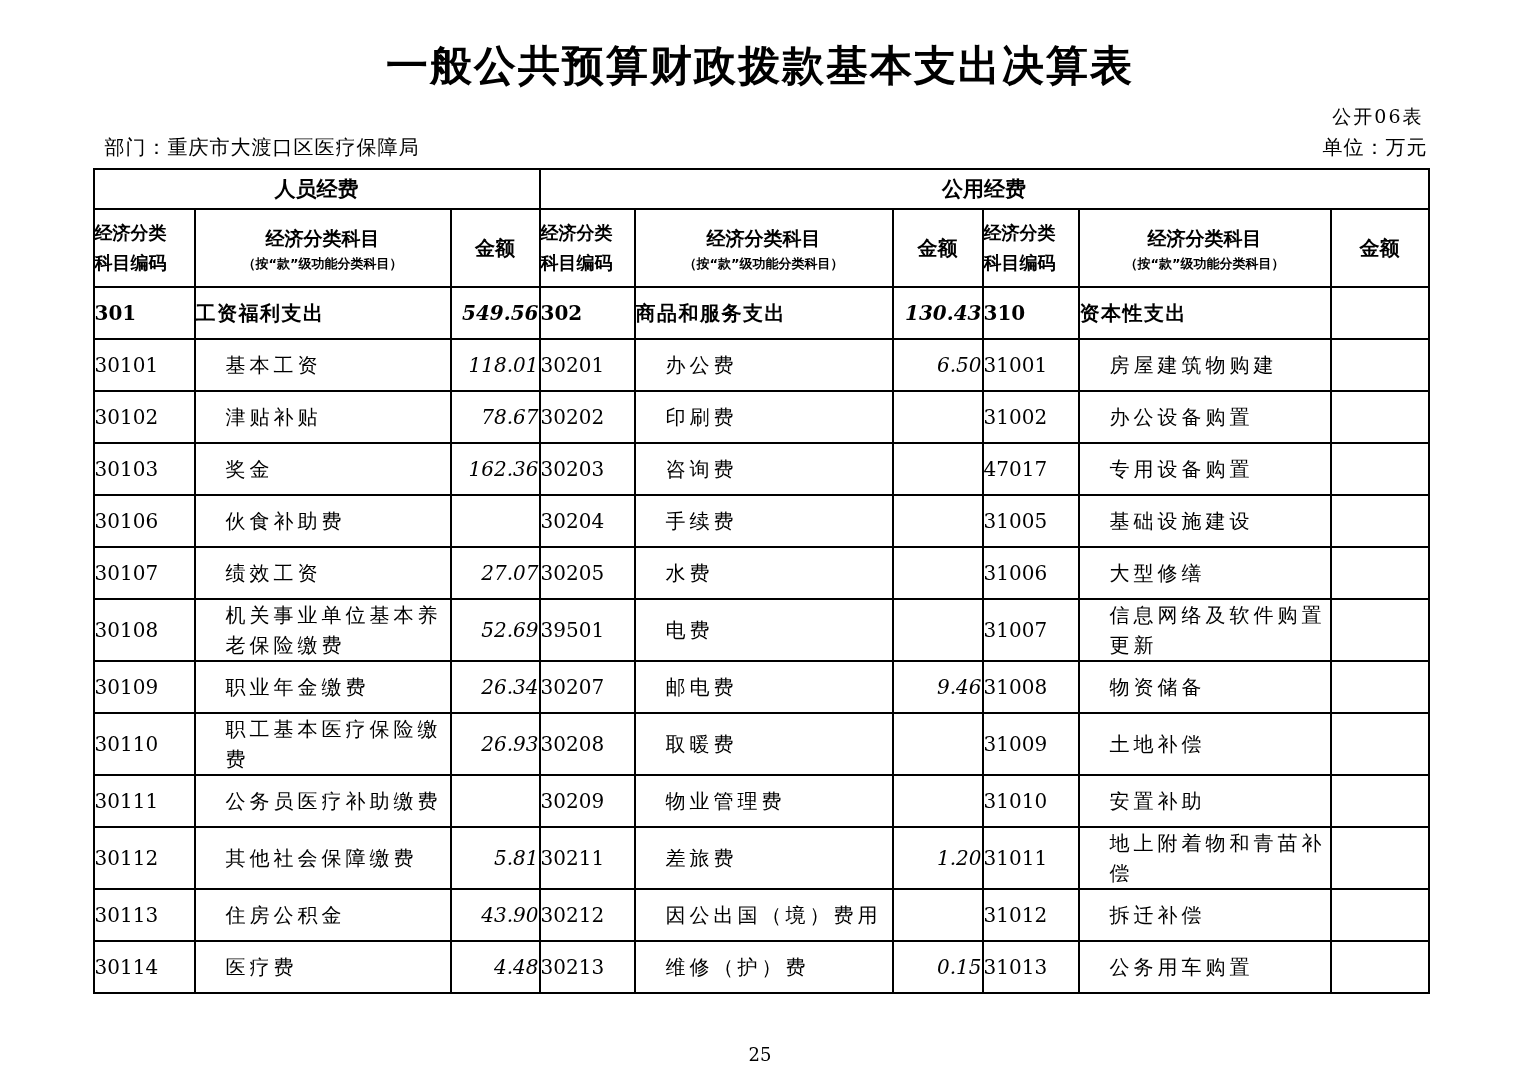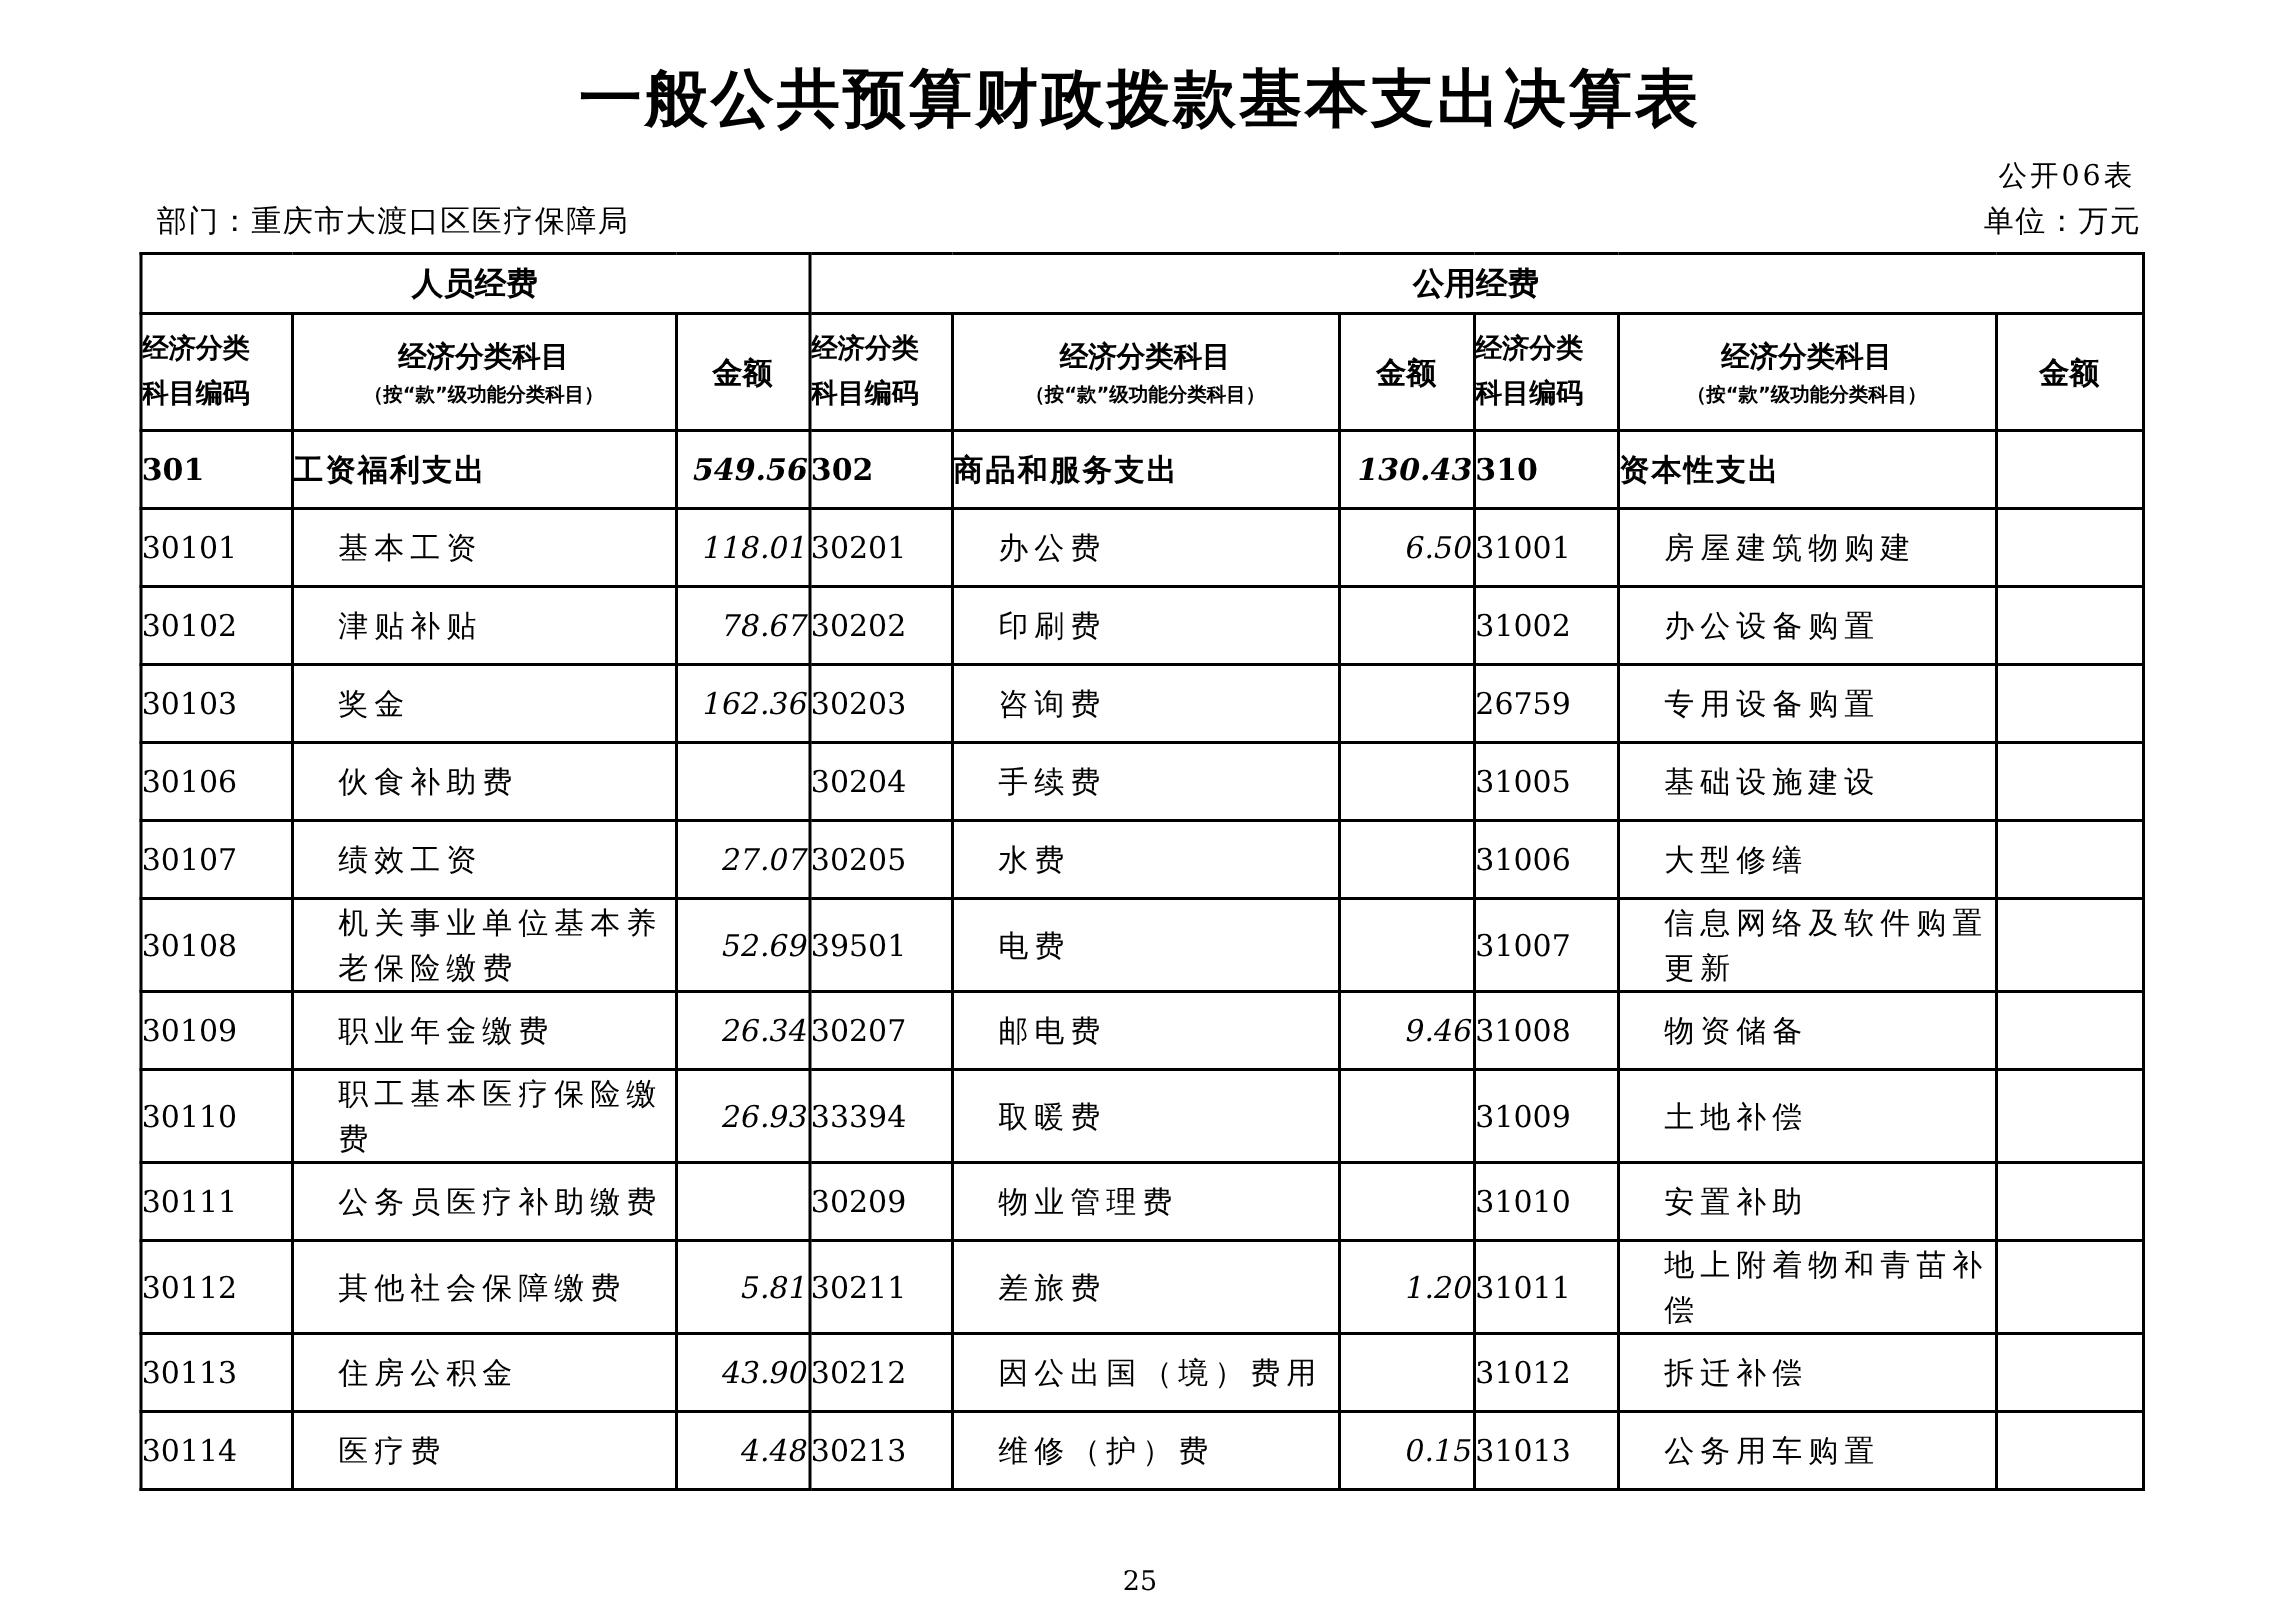--- a/index.html
+++ b/index.html
@@ -173,21 +173,21 @@
           <td class="subj indent">办公设备购置</td>
           <td class="amt"></td>
         </tr>
         <tr class="normal">
           <td class="code">30103</td>
           <td class="subj indent">奖金</td>
           <td class="amt">162.36</td>
           <td class="code">30203</td>
           <td class="subj indent">咨询费</td>
           <td class="amt"></td>
-          <td class="code">26759</td>
+          <td class="code">47017</td>
           <td class="subj indent">专用设备购置</td>
           <td class="amt"></td>
         </tr>
         <tr class="normal">
           <td class="code">30106</td>
           <td class="subj indent">伙食补助费</td>
           <td class="amt"></td>
           <td class="code">30204</td>
           <td class="subj indent">手续费</td>
           <td class="amt"></td>
@@ -225,21 +225,21 @@
           <td class="subj indent">邮电费</td>
           <td class="amt">9.46</td>
           <td class="code">31008</td>
           <td class="subj indent">物资储备</td>
           <td class="amt"></td>
         </tr>
         <tr class="tall">
           <td class="code">30110</td>
           <td class="subj indent">职工基本医疗保险缴费</td>
           <td class="amt">26.93</td>
-          <td class="code">33394</td>
+          <td class="code">30208</td>
           <td class="subj indent">取暖费</td>
           <td class="amt"></td>
           <td class="code">31009</td>
           <td class="subj indent">土地补偿</td>
           <td class="amt"></td>
         </tr>
         <tr class="normal">
           <td class="code">30111</td>
           <td class="subj indent">公务员医疗补助缴费</td>
           <td class="amt"></td>

